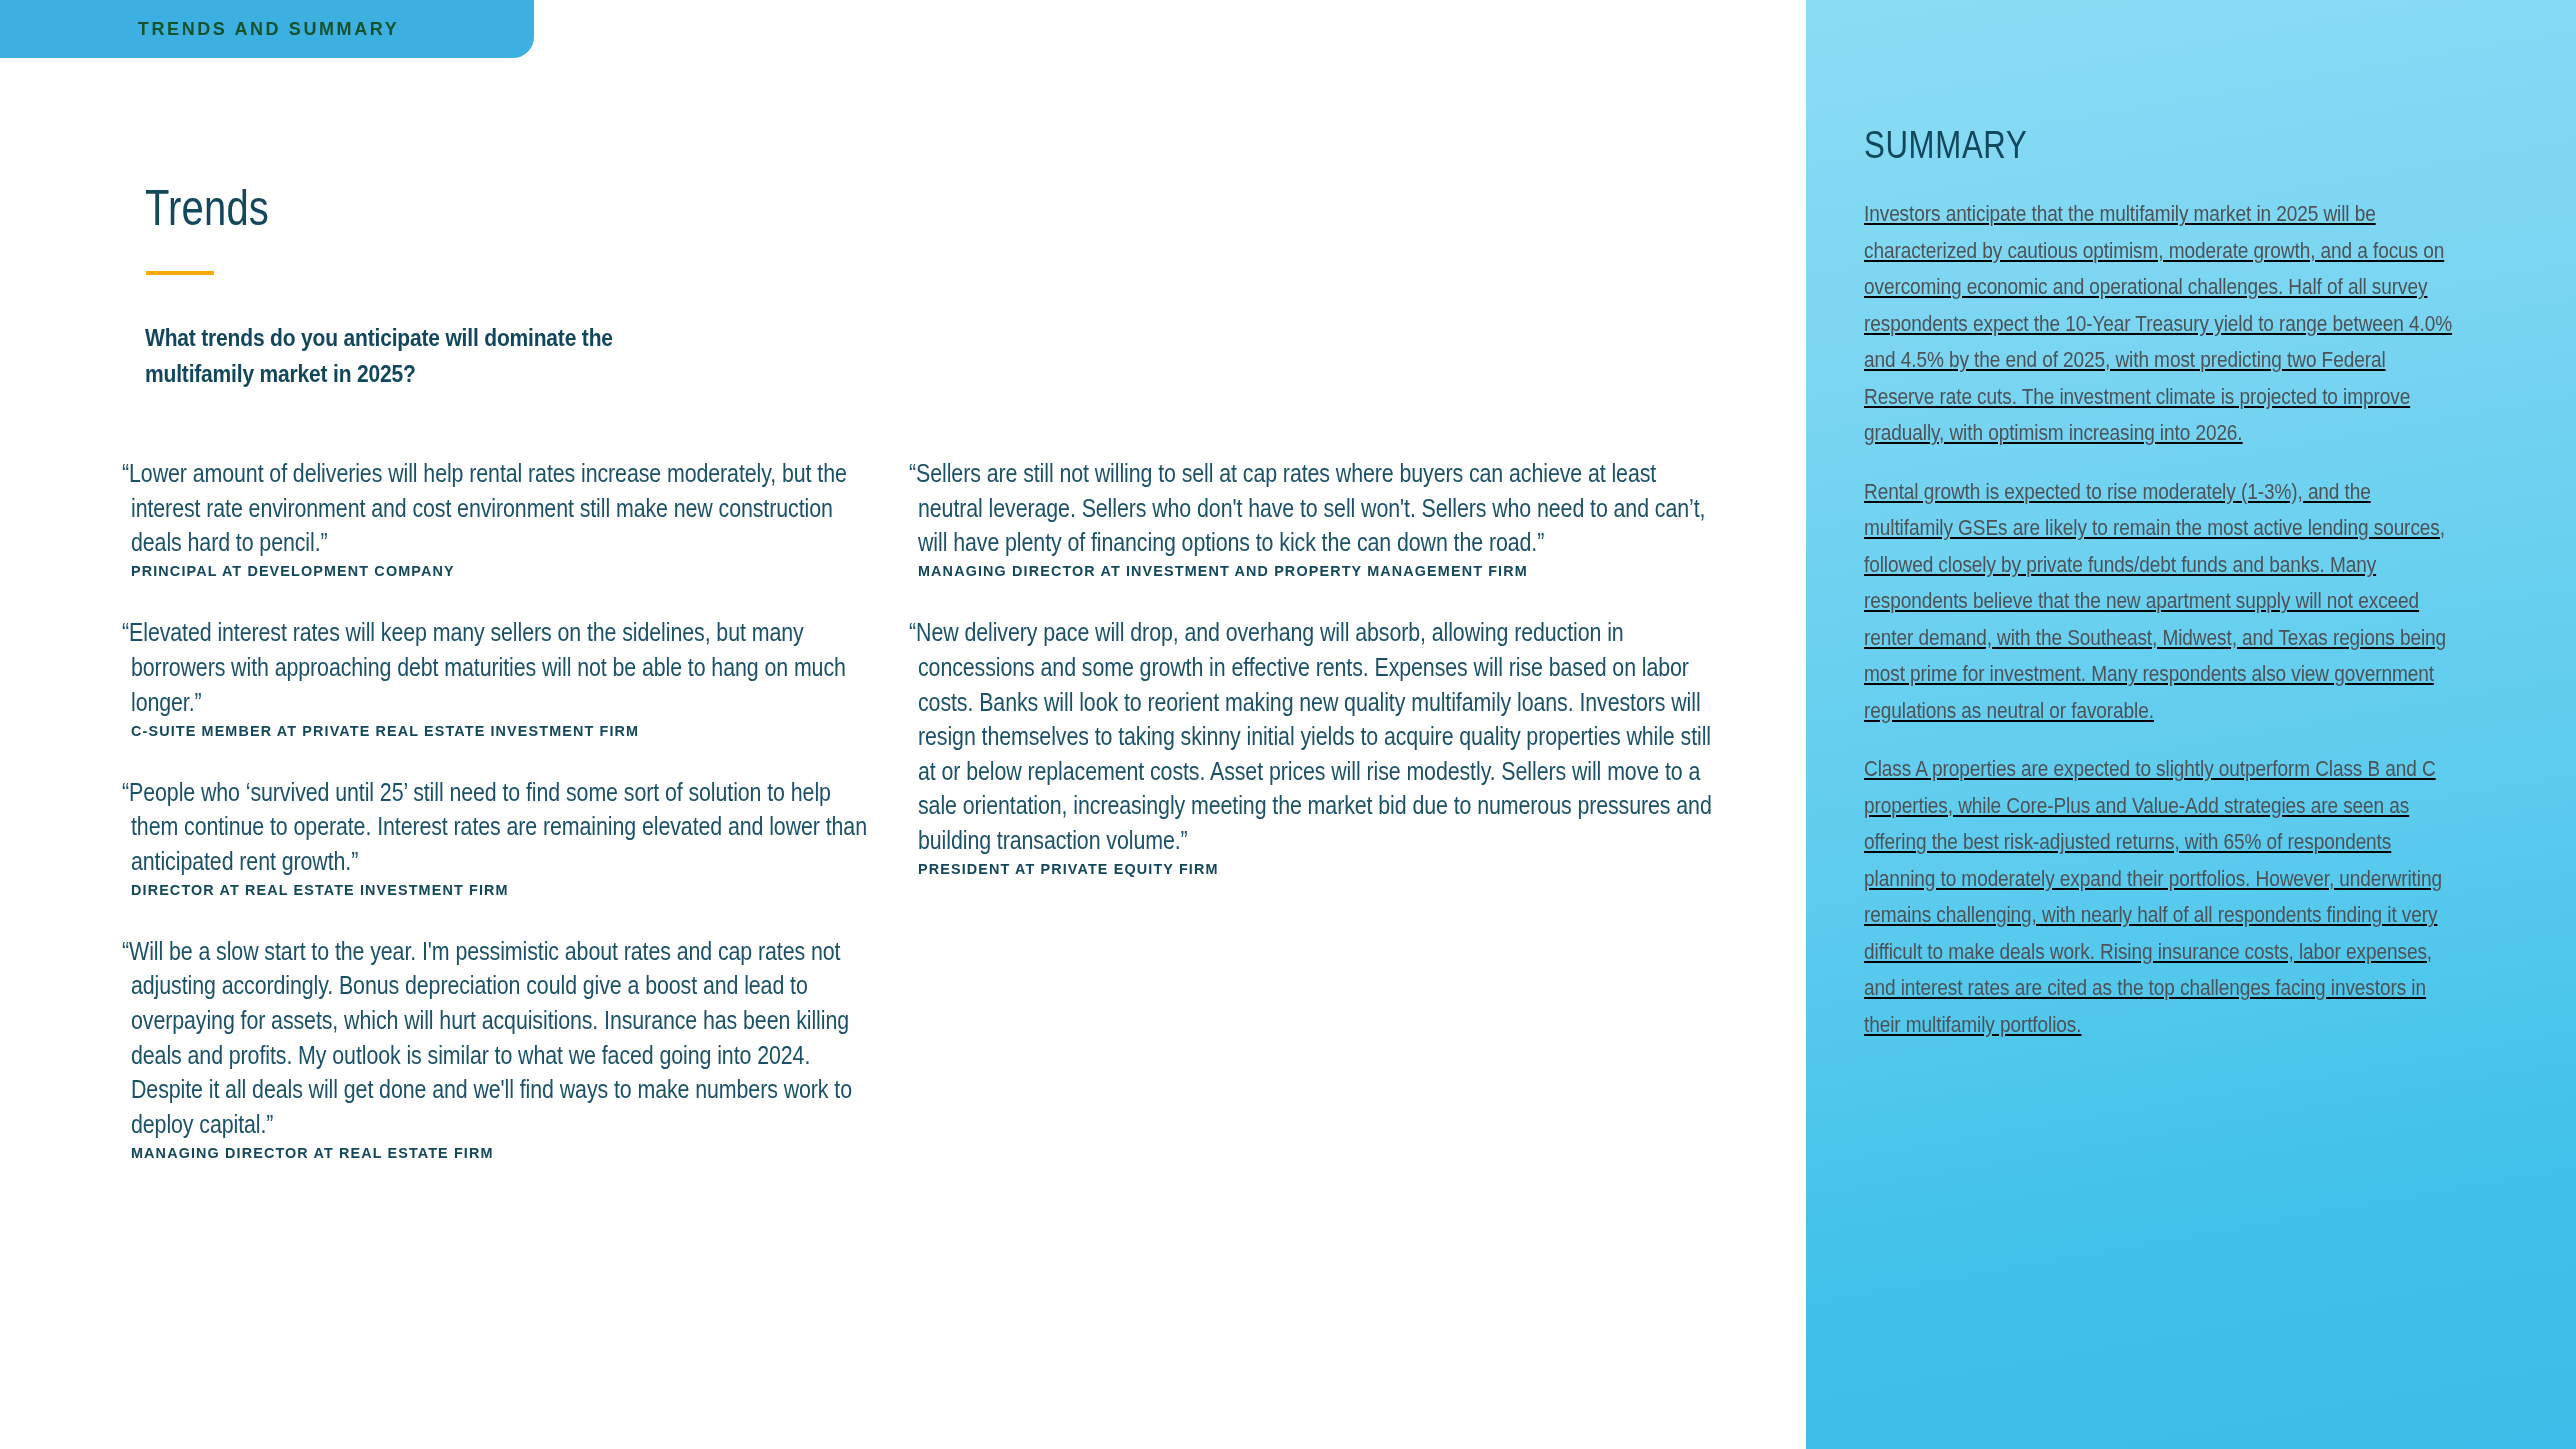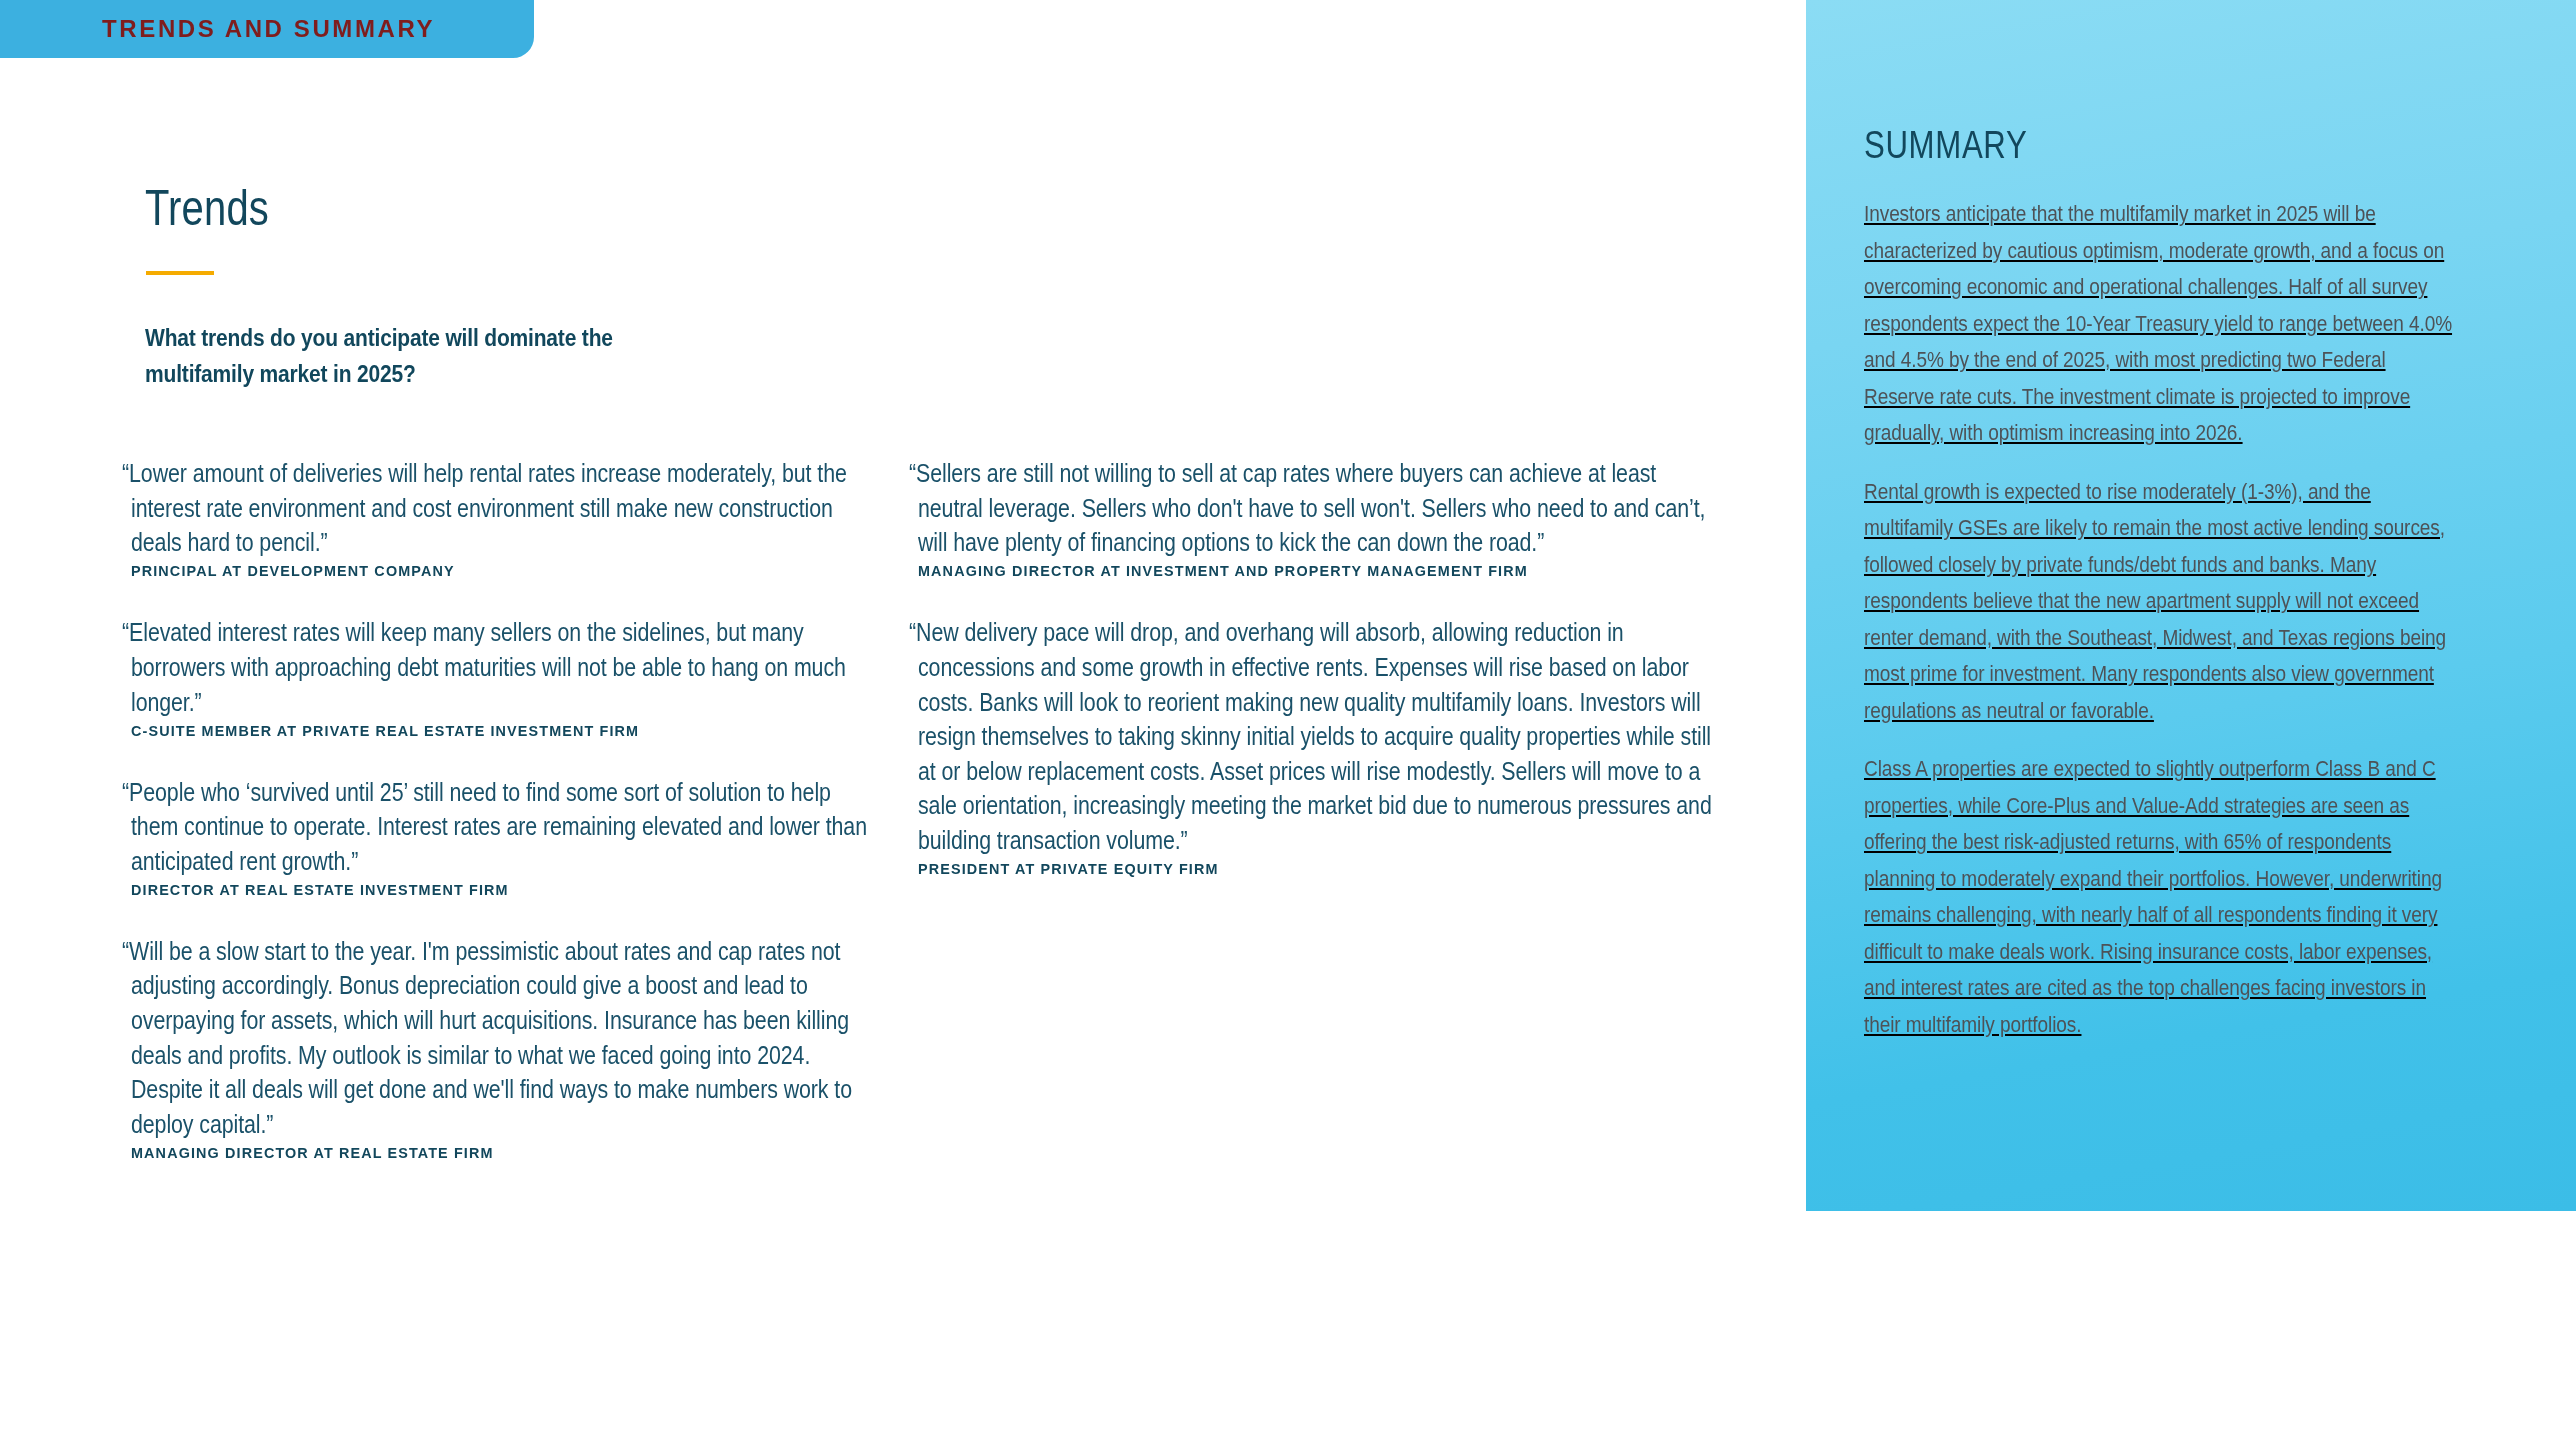--- a/index.html
+++ b/index.html
@@ -27,22 +27,22 @@
     top: 0;
     width: 534px;
     height: 58px;
     background: #3cb0e0;
     border-bottom-right-radius: 21px;
     display: flex;
     align-items: center;
     justify-content: center;
   }
   .section-tab-label {
-    color: #7f1d1d;
-    font-size: 24px;
+    color: #14532d;
+    font-size: 18px;
     font-weight: bold;
     letter-spacing: 2.6px;
     text-transform: uppercase;
     font-family: "Liberation Sans", sans-serif;
     padding-left: 3.2px;
   }
 
   
   .main {
     position: absolute;
@@ -129,21 +129,21 @@
     transform-origin: left top;
     width: 106%;
   }
 
   
   .summary-panel {
     position: absolute;
     left: 1806px;
     top: 0;
     width: 770px;
-    height: 1211px;
+    height: 1449px;
     background: linear-gradient(170deg, #8bdcf4 0%, #79d5f2 26%, #5bcbee 58%, #41c1e9 82%, #3bbde7 100%);
     padding: 4px;
     overflow: hidden;
   }
 
   .summary-title {
     position: absolute;
     left: 58px;
     top: 125px;
     font-size: 39px;

